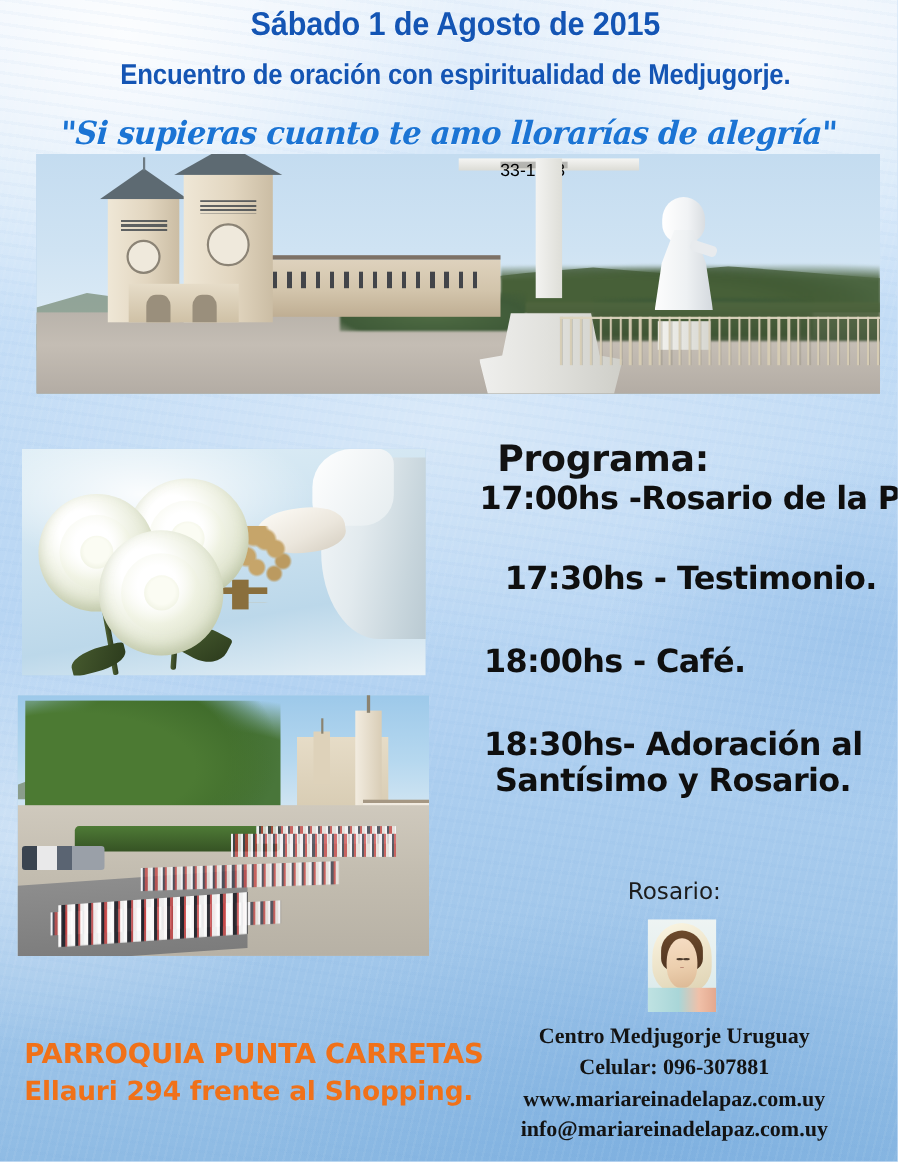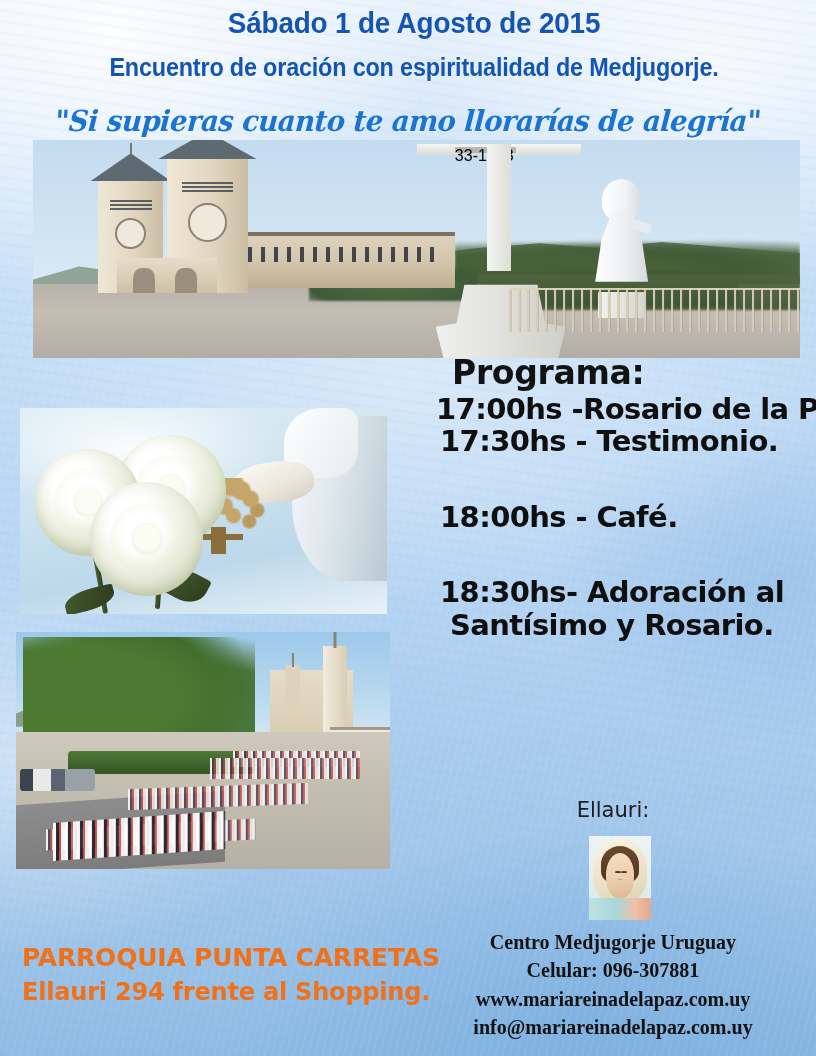--- a/index.html
+++ b/index.html
@@ -415,30 +415,31 @@
 
   
   .program {
     position: absolute; left: 410px; top: 356px; width: 406px; z-index: 5;
   }
   .prog-title {
     font-family: "DejaVu Sans", sans-serif;
     font-weight: bold; font-size: 33px; color: #121212;
     letter-spacing: -.3px; padding-left: 42px;
     line-height: 1.05;
+    margin-top: 44px;
   }
   .prog-item {
     font-family: "DejaVu Sans", sans-serif;
     font-weight: bold; font-size: 29px; color: #0f0f0f;
     letter-spacing: -.6px; line-height: 1.12;
     white-space: nowrap;
   }
   .prog-item.l2 { white-space: normal; }
   #prog-1 { margin-top: 2px;  padding-left: 26px; }
-  #prog-2 { padding-left: 30px; }
+  #prog-2 { margin-top: 40px; padding-left: 30px; text-align: center; }
   #prog-3 { margin-top: 43px; padding-left: 30px; }
   #prog-4 { margin-top: 43px; padding-left: 30px; }
   #prog-5 { margin-top: 40px; padding-left: 30px; }
   #prog-4 .line2 { display: block; padding-left: 10px; }
 
   .organiza {
     position: absolute; left: 410px; top: 798px; width: 406px; z-index: 5;
     text-align: center;
     font-family: "DejaVu Sans", sans-serif;
     font-size: 21px; color: #1c1c1c;
@@ -557,21 +558,21 @@
   <div class="prog-title">Programa:</div>
   <div class="prog-item" id="prog-1">17:00hs -Rosario de la Paz</div>
   <div class="prog-item" id="prog-2">17:30hs - Testimonio.</div>
   <div class="prog-item" id="prog-3">18:00hs - Café.</div>
   <div class="prog-item l2" id="prog-4">
     <span>18:30hs- Adoración al</span>
     <span class="line2">Santísimo y Rosario.</span>
   </div>
 </div>
 
-<div class="organiza">Ellauri:</div>
+<div class="organiza">Rosario:</div>
 
 <div class="photo" id="photo-mary">
   <div class="mary-bg"></div>
   <div class="mary-veil"></div>
   <div class="mary-hair"></div>
   <div class="mary-face">
     <div class="mary-eye" id="mary-eye-l"></div>
     <div class="mary-eye" id="mary-eye-r"></div>
     <div class="mary-mouth"></div>
   </div>

